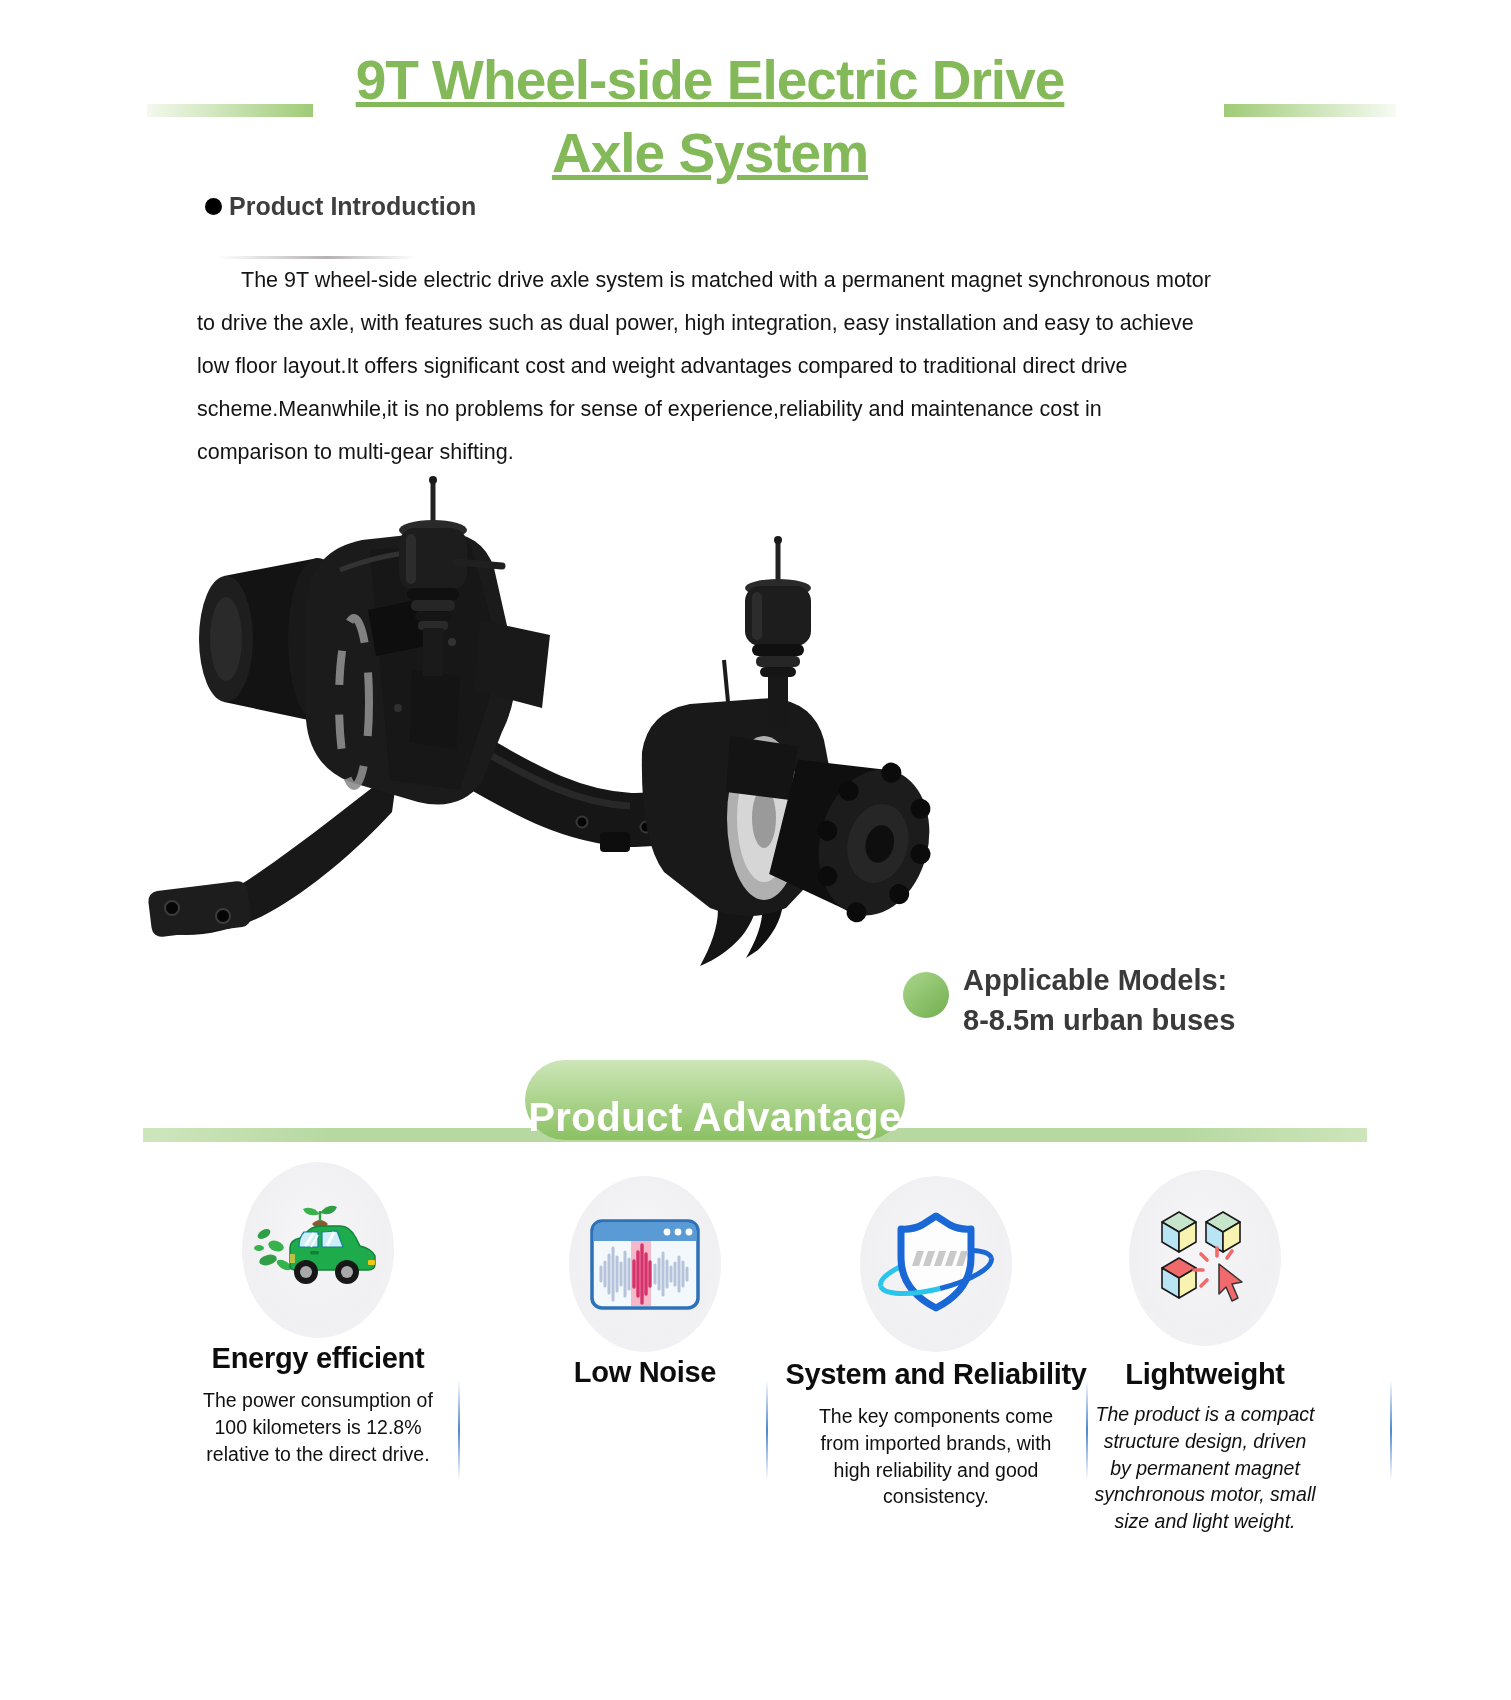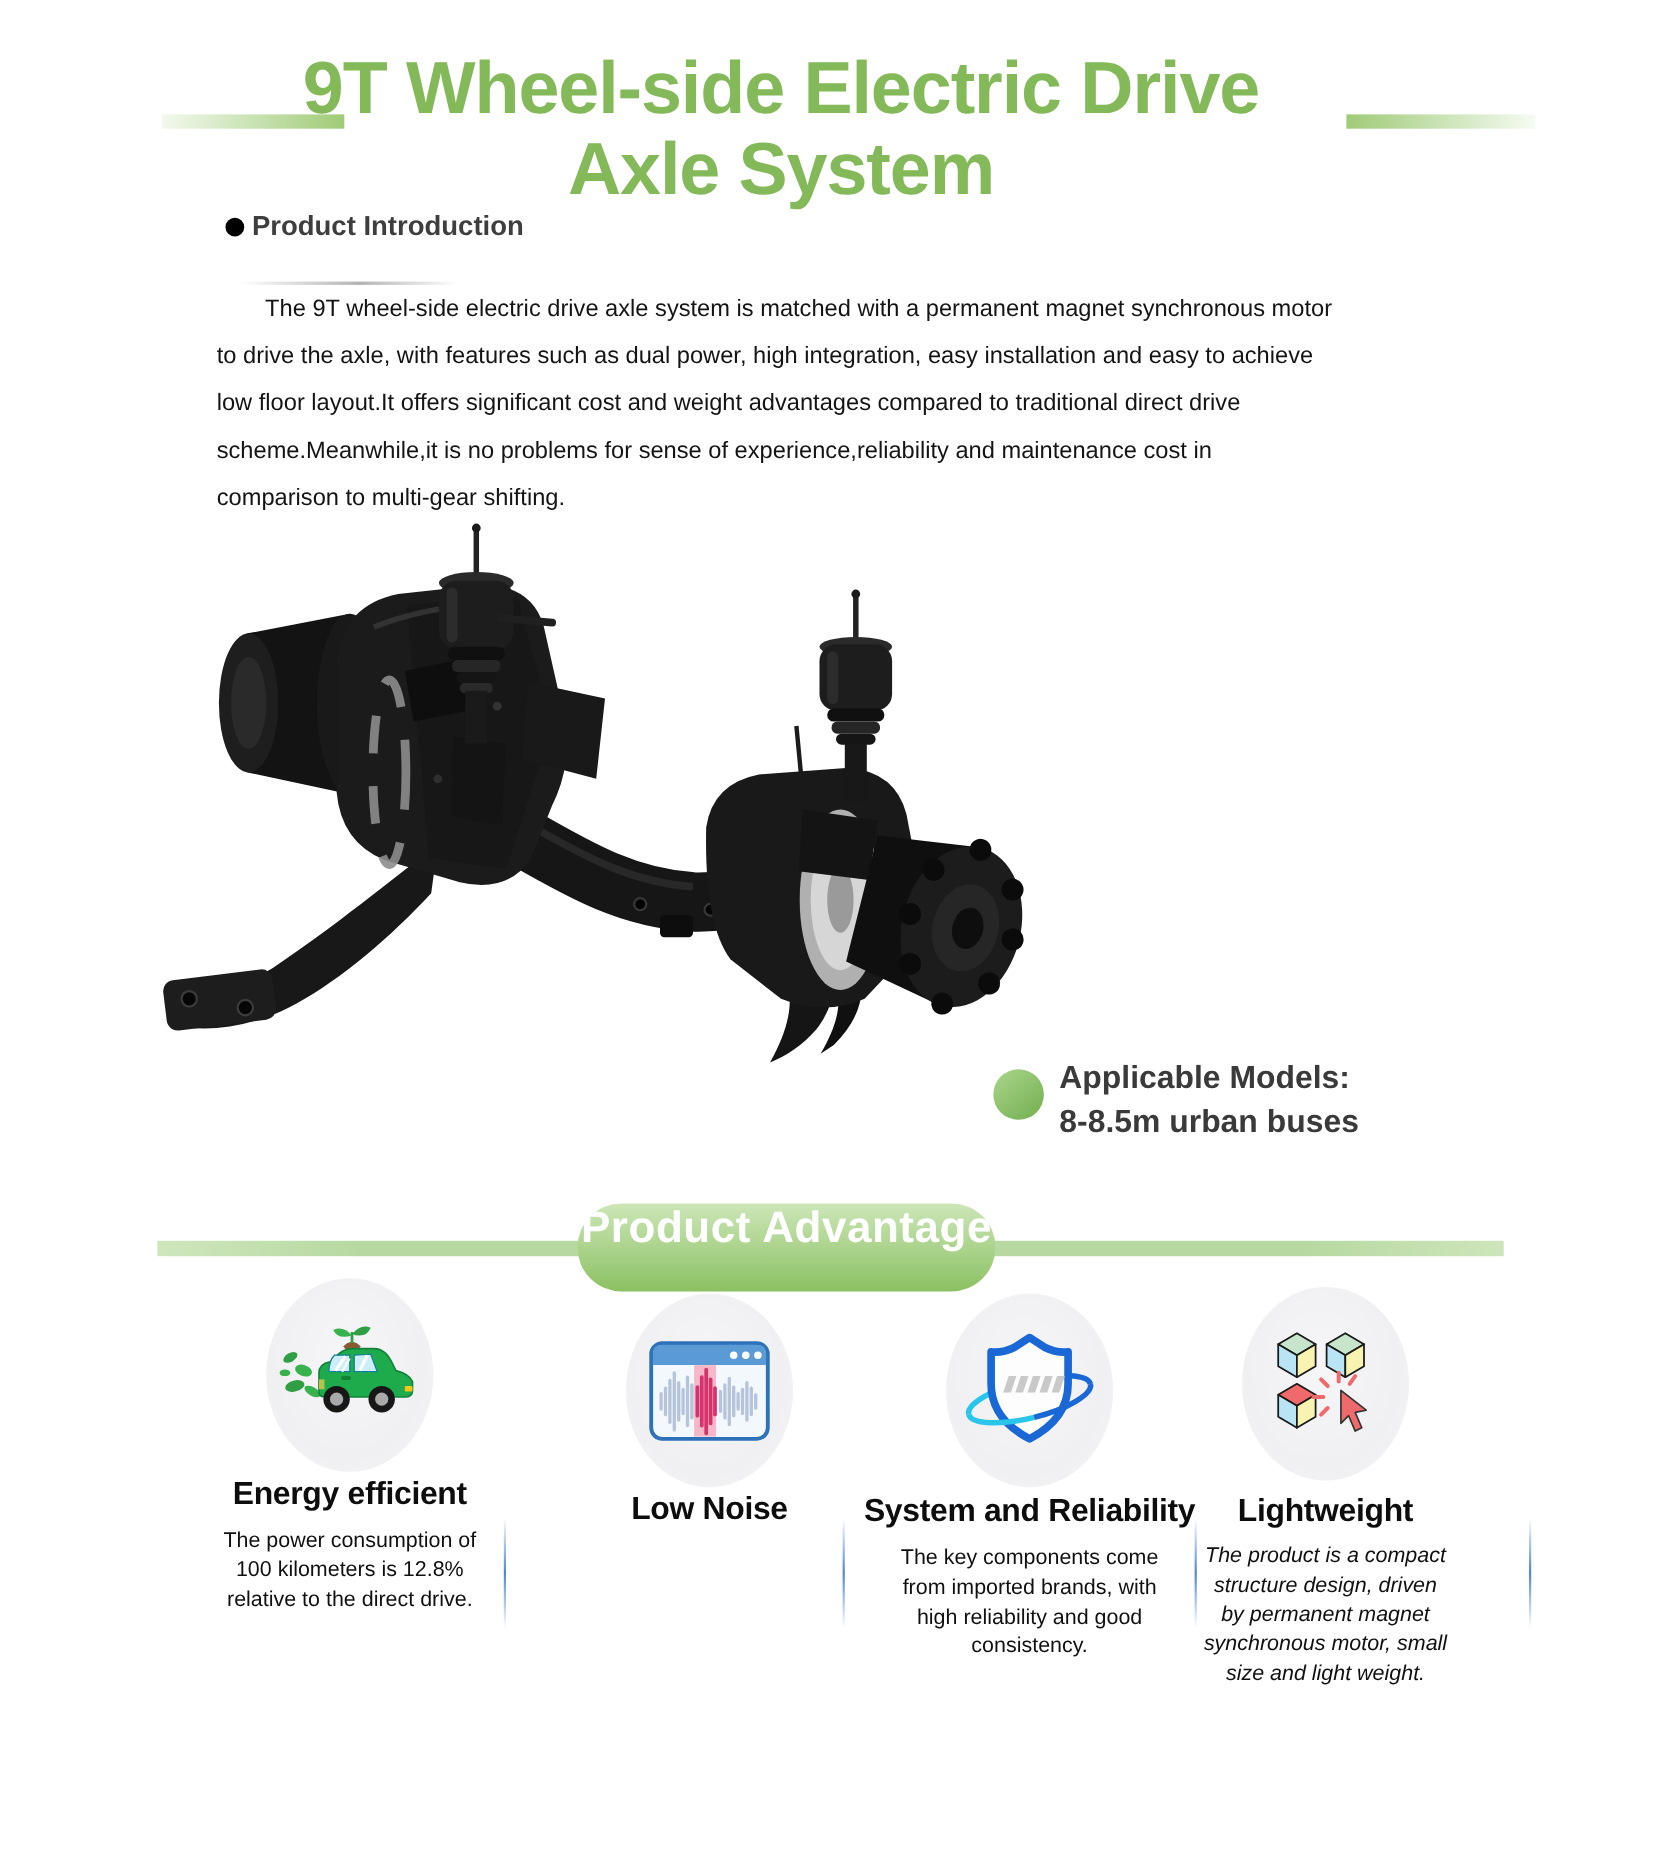--- a/index.html
+++ b/index.html
@@ -4,21 +4,21 @@
 <style>
   html,body{margin:0;padding:0;background:#fff;}
   body{font-family:"Liberation Sans",sans-serif;color:#1c1c1c;}
   .canvas{position:relative;width:1511px;height:1700px;margin:0 auto;background:#fff;overflow:hidden;}
 
   
   .deco{position:absolute;top:104px;height:13px;}
   .deco-left{left:147px;width:166px;background:linear-gradient(90deg,#f3f9ee,#9fcb77);}
   .deco-right{left:1224px;width:172px;background:linear-gradient(90deg,#9fcb77,#f6fbf3);}
   .page-title{position:absolute;left:150px;top:44px;width:1120px;text-align:center;
-    font-size:67px;line-height:73px;font-weight:bold;color:#84b95a;letter-spacing:-1px;}
+    font-size:55px;line-height:73px;font-weight:bold;color:#84b95a;letter-spacing:-1px;text-decoration:underline;}
 
   
   .intro-h{position:absolute;left:205px;top:192px;display:flex;align-items:center;gap:7px;
     font-size:25px;font-weight:bold;color:#3e3e3e;}
   .bullet{width:17px;height:17px;border-radius:50%;background:#000;flex:0 0 auto;}
   .intro-underline{position:absolute;left:218px;top:256px;width:198px;height:3px;
     background:linear-gradient(90deg,rgba(185,185,185,0),#b5b2b2 55%,rgba(185,185,185,0));}
   .intro-body{position:absolute;left:197px;top:259px;width:1020px;font-size:21.5px;
     line-height:43px;color:#141414;text-indent:44px;}
 
@@ -27,22 +27,22 @@
 
   
   .app-dot{position:absolute;left:903px;top:972px;width:46px;height:46px;border-radius:50%;
     background:linear-gradient(140deg,#abd68c,#72ae4f);}
   .app-text{position:absolute;left:963px;top:960px;font-size:29px;font-weight:bold;
     line-height:40px;color:#3a3a3a;}
 
   
   .banner-line{position:absolute;left:143px;top:1128px;width:1224px;height:14px;
     background:linear-gradient(90deg,#cfe6bd,#b7d9a1 15%,#b7d9a1 85%,#cde5ba);}
-  .banner-pill{position:absolute;left:525px;top:1094px;width:380px;height:80px;border-radius:40px;
-    background:linear-gradient(180deg,#cde6b8,#8bc162);display:flex;align-items:flex-start;justify-content:center;
+  .banner-pill{position:absolute;left:525px;top:1060px;width:380px;height:80px;border-radius:40px;
+    background:linear-gradient(180deg,#cde6b8,#8bc162);display:flex;align-items:flex-end;justify-content:center;
     font-size:40px;font-weight:bold;color:#fff;letter-spacing:0.5px;}
 
   
   .feature{position:absolute;top:1162px;text-align:center;}
   .f1{left:178px;width:280px;}
   .f2{left:505px;width:280px;}
   .f3{left:780px;width:312px;}
   .f4{left:1072px;width:266px;}
   .fi-ellipse{width:152px;height:176px;border-radius:50%;margin:0 auto;
     background:radial-gradient(ellipse at 48% 42%,#f6f6f8 0%,#f0f0f3 62%,#f5f5f7 100%);

